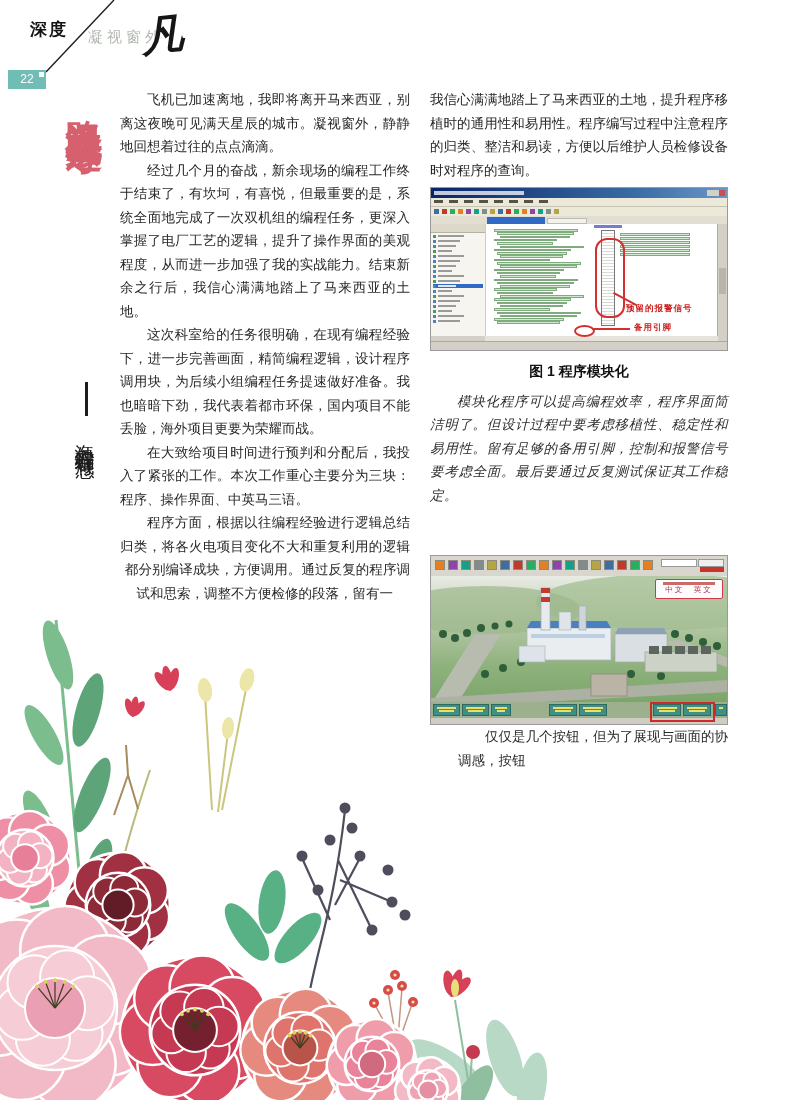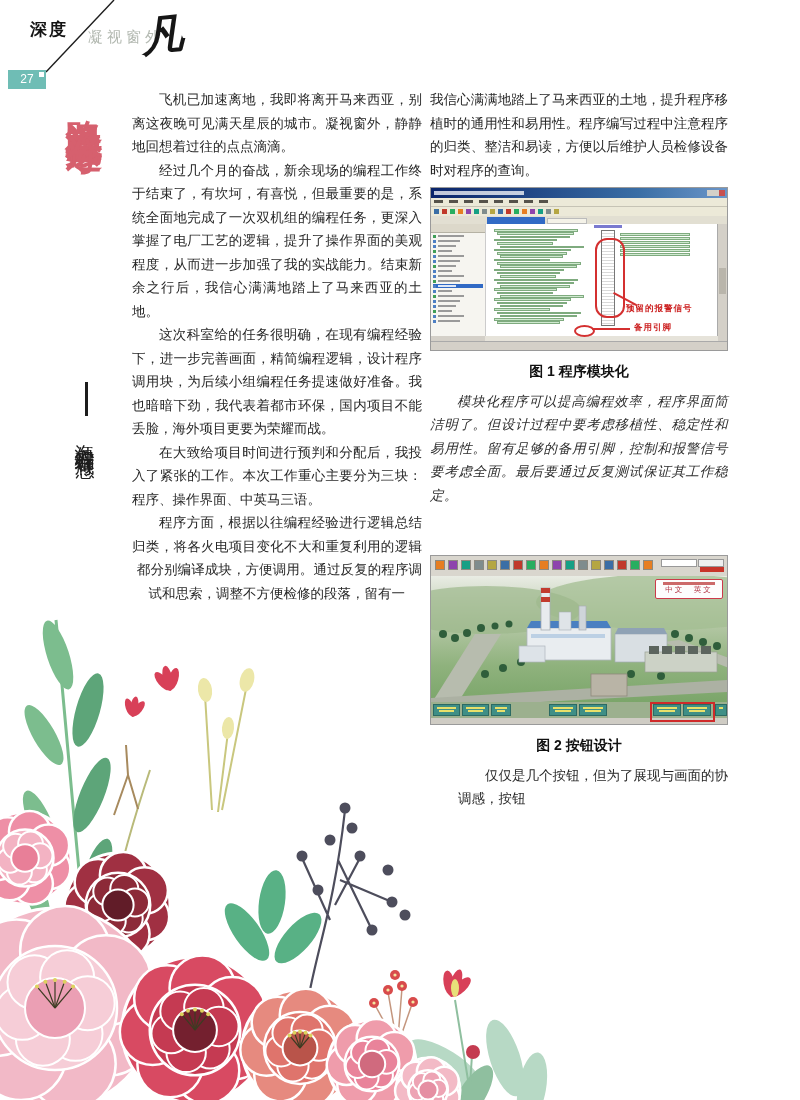--- a/index.html
+++ b/index.html
@@ -19,21 +19,21 @@
   
   .vtitle{position:absolute;left:62px;top:90px;writing-mode:vertical-rl;text-orientation:upright;
           font-size:37px;font-weight:bold;color:#d6606e;letter-spacing:3px;line-height:1.15;}
   .vtitle-dash{position:absolute;left:85px;top:382px;width:3px;height:34px;background:#1d1d1d;}
   .vsubtitle{position:absolute;left:74px;top:428px;writing-mode:vertical-rl;text-orientation:upright;
           font-size:20px;color:#1d1d1d;letter-spacing:3px;line-height:1.1;}
 
   
   .col{position:absolute;top:88px;font-size:13.5px;line-height:23.5px;text-align:justify;color:#272727;}
   .col p{margin:0;text-indent:2em;}
-  .col1{left:132px;width:290px;height:800px;}
+  .col1{left:120px;width:290px;height:800px;}
   .col2{left:430px;width:298px;}
   .flower-spacer{float:left;width:240px;height:780px;
      shape-outside:polygon(0% 62%,8% 67%,18% 73%,30% 80%,42% 87%,55% 94%,68% 100%,0% 100%);}
   .fig-caption{display:block;text-align:center;font-weight:bold;font-size:14px;margin:9px 0 6px 0;text-indent:0;color:#111;}
   .note{font-family:"DejaVu Serif",serif;font-style:italic;letter-spacing:.5px;color:#2e2e2e;}
   .gap{height:22px;}
   .tail{padding-left:28px;}
 
   
   .fig1{position:relative;width:298px;height:164px;margin-top:5px;background:#d4d0c8;
@@ -95,21 +95,21 @@
 <body>
 
 <div class="page">
 
   <div class="hdr-section">深度</div>
   <svg class="hdr-line" width="160" height="90">
     <line x1="46" y1="72" x2="114" y2="0" stroke="#1d1d1d" stroke-width="1.4"></line>
   </svg>
   <div class="hdr-brand">凝视窗外</div>
   <div class="hdr-mark">凡</div>
-  <div class="page-tab">27</div>
+  <div class="page-tab">22</div>
 
   <div class="vtitle">路漫漫其修远兮</div>
   <div class="vtitle-dash"></div>
   <div class="vsubtitle">海外编程有感</div>
 
   <div class="col col1">
     <div class="flower-spacer"></div>
     <p>飞机已加速离地，我即将离开马来西亚，别离这夜晚可见满天星辰的城市。凝视窗外，静静地回想着过往的点点滴滴。</p>
     <p>经过几个月的奋战，新余现场的编程工作终于结束了，有坎坷，有喜悦，但最重要的是，系统全面地完成了一次双机组的编程任务，更深入掌握了电厂工艺的逻辑，提升了操作界面的美观程度，从而进一步加强了我的实战能力。结束新余之行后，我信心满满地踏上了马来西亚的土地。</p>
     <p>这次科室给的任务很明确，在现有编程经验下，进一步完善画面，精简编程逻辑，设计程序调用块，为后续小组编程任务提速做好准备。我也暗暗下劲，我代表着都市环保，国内项目不能丢脸，海外项目更要为荣耀而战。</p>
@@ -388,21 +388,20 @@
             <div class="" style="margin: 2px 3px 1px; height: 2px; background: rgb(232, 224, 106);"></div>
             <div class="" style="margin: 1px 5px 0px; height: 2px; background: rgb(232, 224, 106);"></div>
           </div>
           <div class="hmi-btn" style="left: 284px; width: 12px;">
             <div class="" style="margin: 2px 3px 1px; height: 2px; background: rgb(232, 224, 106);"></div>
           </div>
         </div>
       <div class="f2-strip"></div>
     </div>
 
-    <span class="fig-caption">图 2 按钮设计</span>
     <p class="tail">仅仅是几个按钮，但为了展现与画面的协调感，按钮</p>
   </div>
 
   <svg class="flowers" id="flowers" width="800" height="540" viewBox="0 0 800 540">
       <path d="M95,460 C82,360 72,230 56,60" stroke="#7cbd8e" stroke-width="3" fill="none"></path>
       <path d="M100,470 C95,400 120,300 150,210" stroke="#b9ba7a" stroke-width="2" fill="none"></path>
       <ellipse cx="58" cy="95" rx="11" ry="36" fill="#7cbd8e" transform="rotate(-18 58 95)"></ellipse>
       <ellipse cx="88" cy="150" rx="12" ry="38" fill="#5da579" transform="rotate(16 88 150)"></ellipse>
       <ellipse cx="44" cy="175" rx="11" ry="34" fill="#7cbd8e" transform="rotate(-30 44 175)"></ellipse>
       <ellipse cx="92" cy="235" rx="12" ry="40" fill="#5da579" transform="rotate(22 92 235)"></ellipse>

